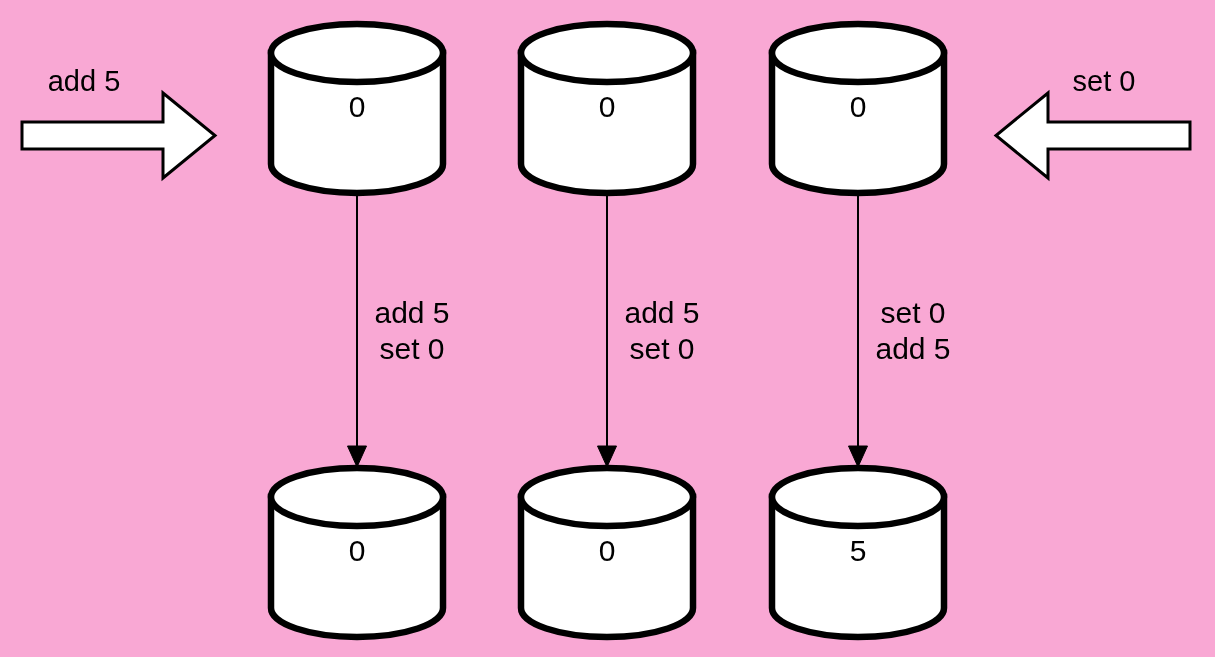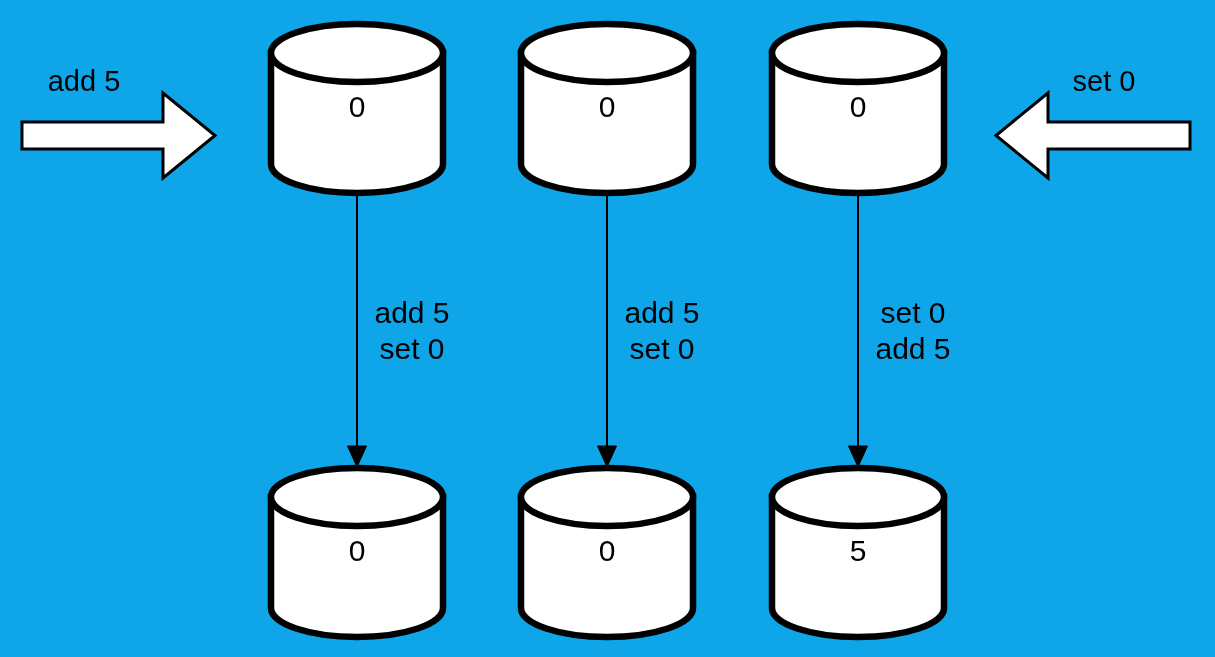--- a/index.html
+++ b/index.html
@@ -4,21 +4,21 @@
 <style>
   html, body {
     margin: 0;
     padding: 0;
     background: #ffffff;
   }
   .canvas {
     position: relative;
     width: 1215px;
     height: 657px;
-    background: #0ea5e9;
+    background: #f9a8d4;
     overflow: hidden;
     font-family: "Liberation Sans", sans-serif;
   }
   svg text {
     font-family: "Liberation Sans", sans-serif;
     fill: #000000;
   }
   .shape {
     fill: #ffffff;
     stroke: #000000;

